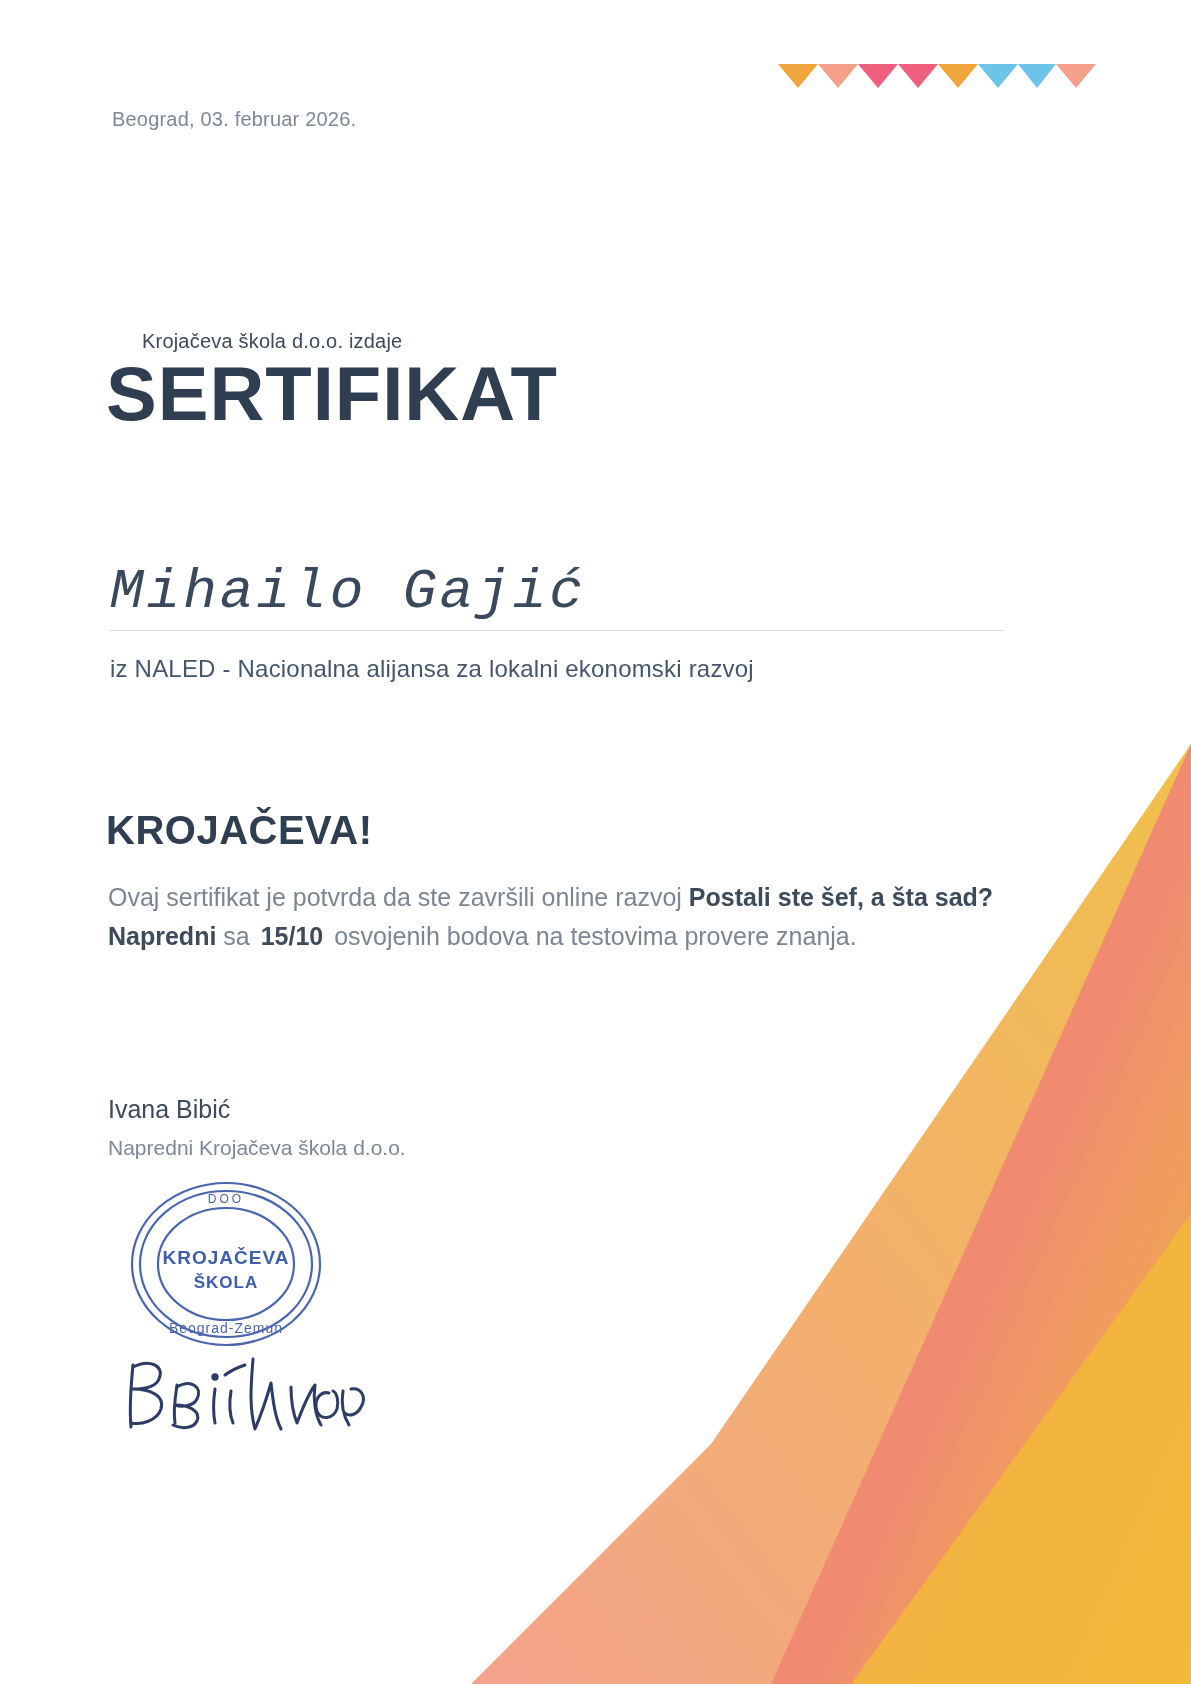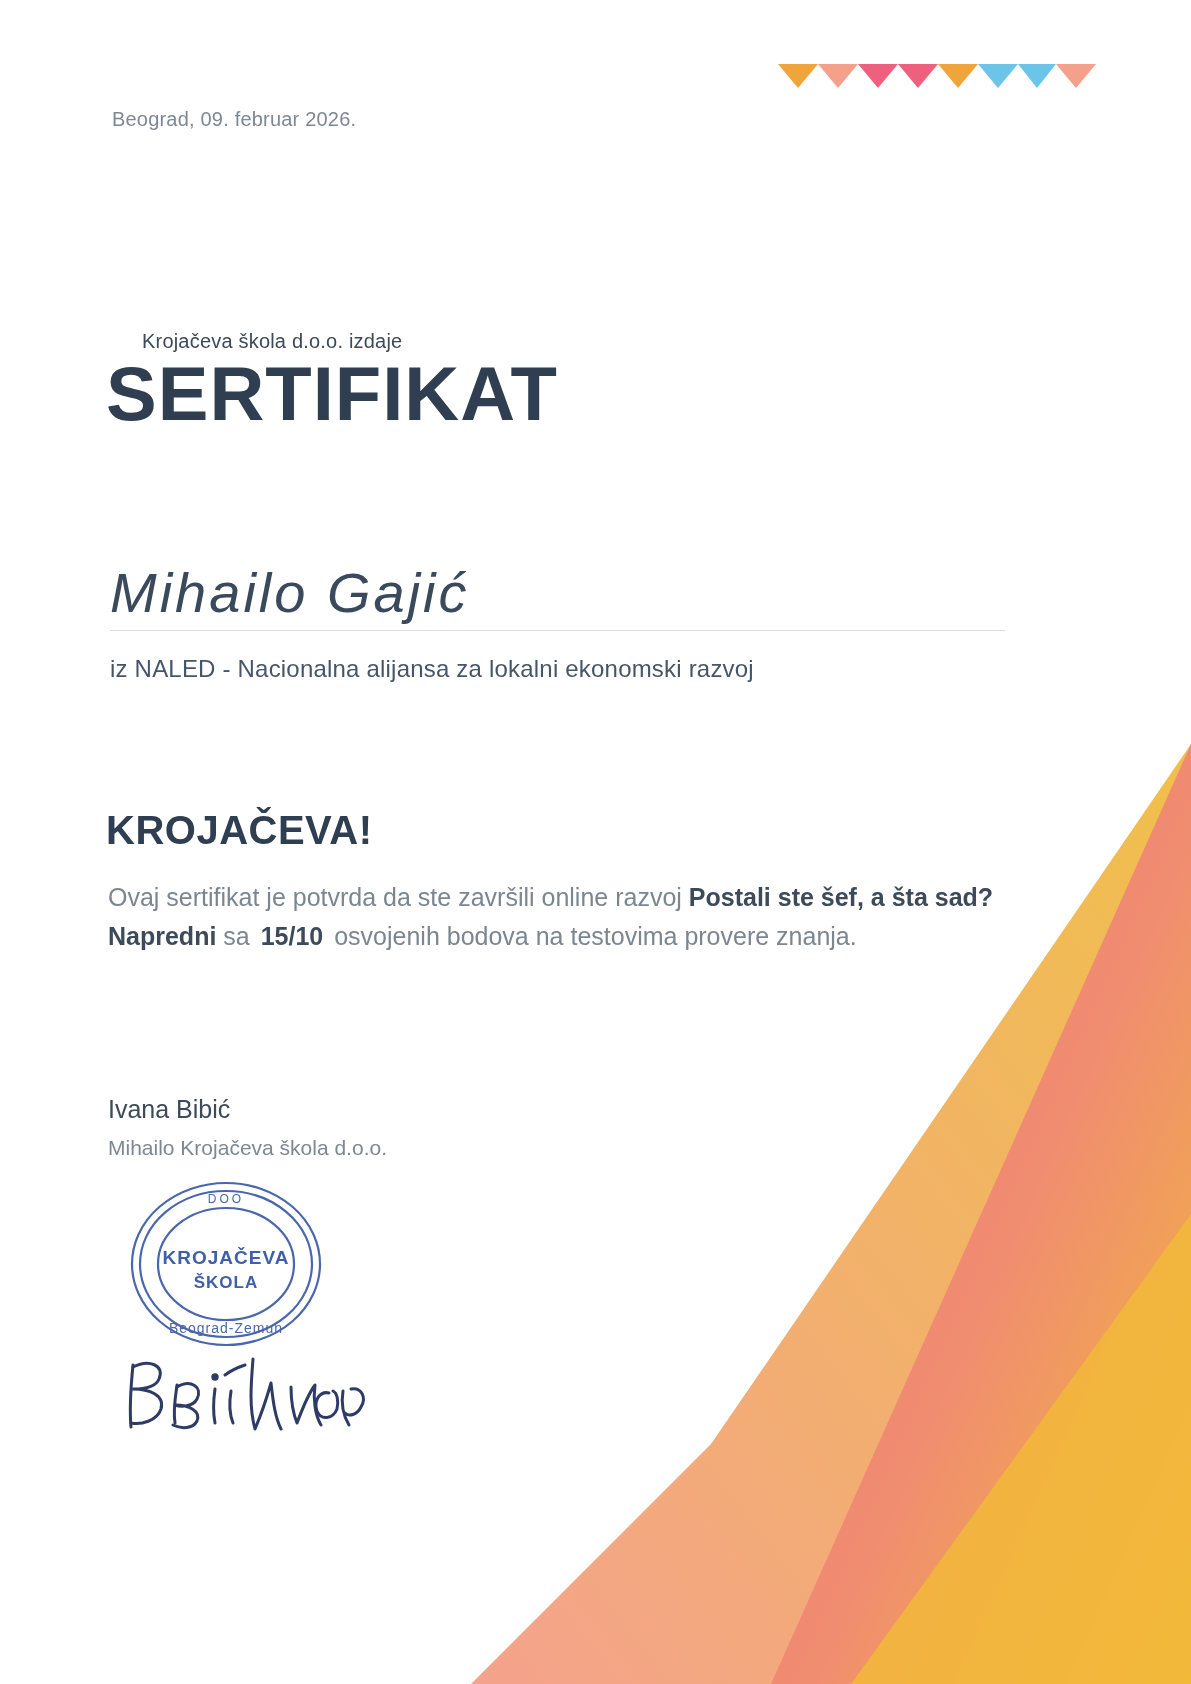--- a/index.html
+++ b/index.html
@@ -81,21 +81,21 @@
 
   
   .recipient-name {
     position: absolute;
     left: 110px;
     top: 560px;
     font-size: 56px;
     font-style: italic;
     color: #3a4a5c;
     letter-spacing: 3px;
-    font-family: Liberation Sans, sans-serif;
+    font-family: Liberation Mono, monospace;
     white-space: nowrap;
   }
   .name-rule {
     position: absolute;
     left: 110px;
     top: 630px;
     width: 895px;
     height: 1px;
     background: #d8dde2;
   }
@@ -194,36 +194,36 @@
     <polygon points="40,0 80,0 60,24" fill="#f4a08a"></polygon>
     <polygon points="80,0 120,0 100,24" fill="#ef5f7e"></polygon>
     <polygon points="120,0 160,0 140,24" fill="#ef5f7e"></polygon>
     <polygon points="160,0 200,0 180,24" fill="#f0a53c"></polygon>
     <polygon points="200,0 240,0 220,24" fill="#6cc5e8"></polygon>
     <polygon points="240,0 278,0 259,24" fill="#6cc5e8"></polygon>
     <polygon points="278,0 318,0 298,24" fill="#f4a08a"></polygon>
   </svg>
 </div>
 
-<div class="date-line">Beograd, 09. februar 2026.</div>
+<div class="date-line">Beograd, 03. februar 2026.</div>
 
 <div class="issuer">Krojačeva škola d.o.o. izdaje</div>
 <div class="cert-title">SERTIFIKAT</div>
 
 <div class="recipient-name">Mihailo Gajić</div>
 <div class="name-rule"></div>
 <div class="recipient-org">iz NALED - Nacionalna alijansa za lokalni ekonomski razvoj</div>
 
 <div class="congrats">KROJAČEVA!</div>
 <div class="body-text">
   <span>Ovaj sertifikat je potvrda da ste završili online razvoj </span><b>Postali ste šef, a šta sad? Napredni</b><span> sa </span><span class="score">15/10</span><span> osvojenih bodova na testovima provere znanja.</span>
 </div>
 
 <div class="sig-name">Ivana Bibić</div>
-<div class="sig-role">Mihailo Krojačeva škola d.o.o.</div>
+<div class="sig-role">Napredni Krojačeva škola d.o.o.</div>
 
 <svg class="stamp" viewBox="0 0 196 172">
   <g stroke="#4a66ad" fill="none" stroke-width="2.2">
     <ellipse cx="98" cy="86" rx="94" ry="81"></ellipse>
     <ellipse cx="98" cy="86" rx="86" ry="73"></ellipse>
     <ellipse cx="98" cy="86" rx="68" ry="56"></ellipse>
   </g>
   <text x="98" y="25" text-anchor="middle" font-family="'Liberation Sans', sans-serif" font-size="12" letter-spacing="3" fill="#4a66ad">DOO</text>
   <text x="98" y="86" text-anchor="middle" font-family="'Liberation Sans', sans-serif" font-size="19" font-weight="bold" letter-spacing="1" fill="#3f5fa8">KROJAČEVA</text>
   <text x="98" y="110" text-anchor="middle" font-family="'Liberation Sans', sans-serif" font-size="17" font-weight="bold" letter-spacing="1" fill="#3f5fa8">ŠKOLA</text>

